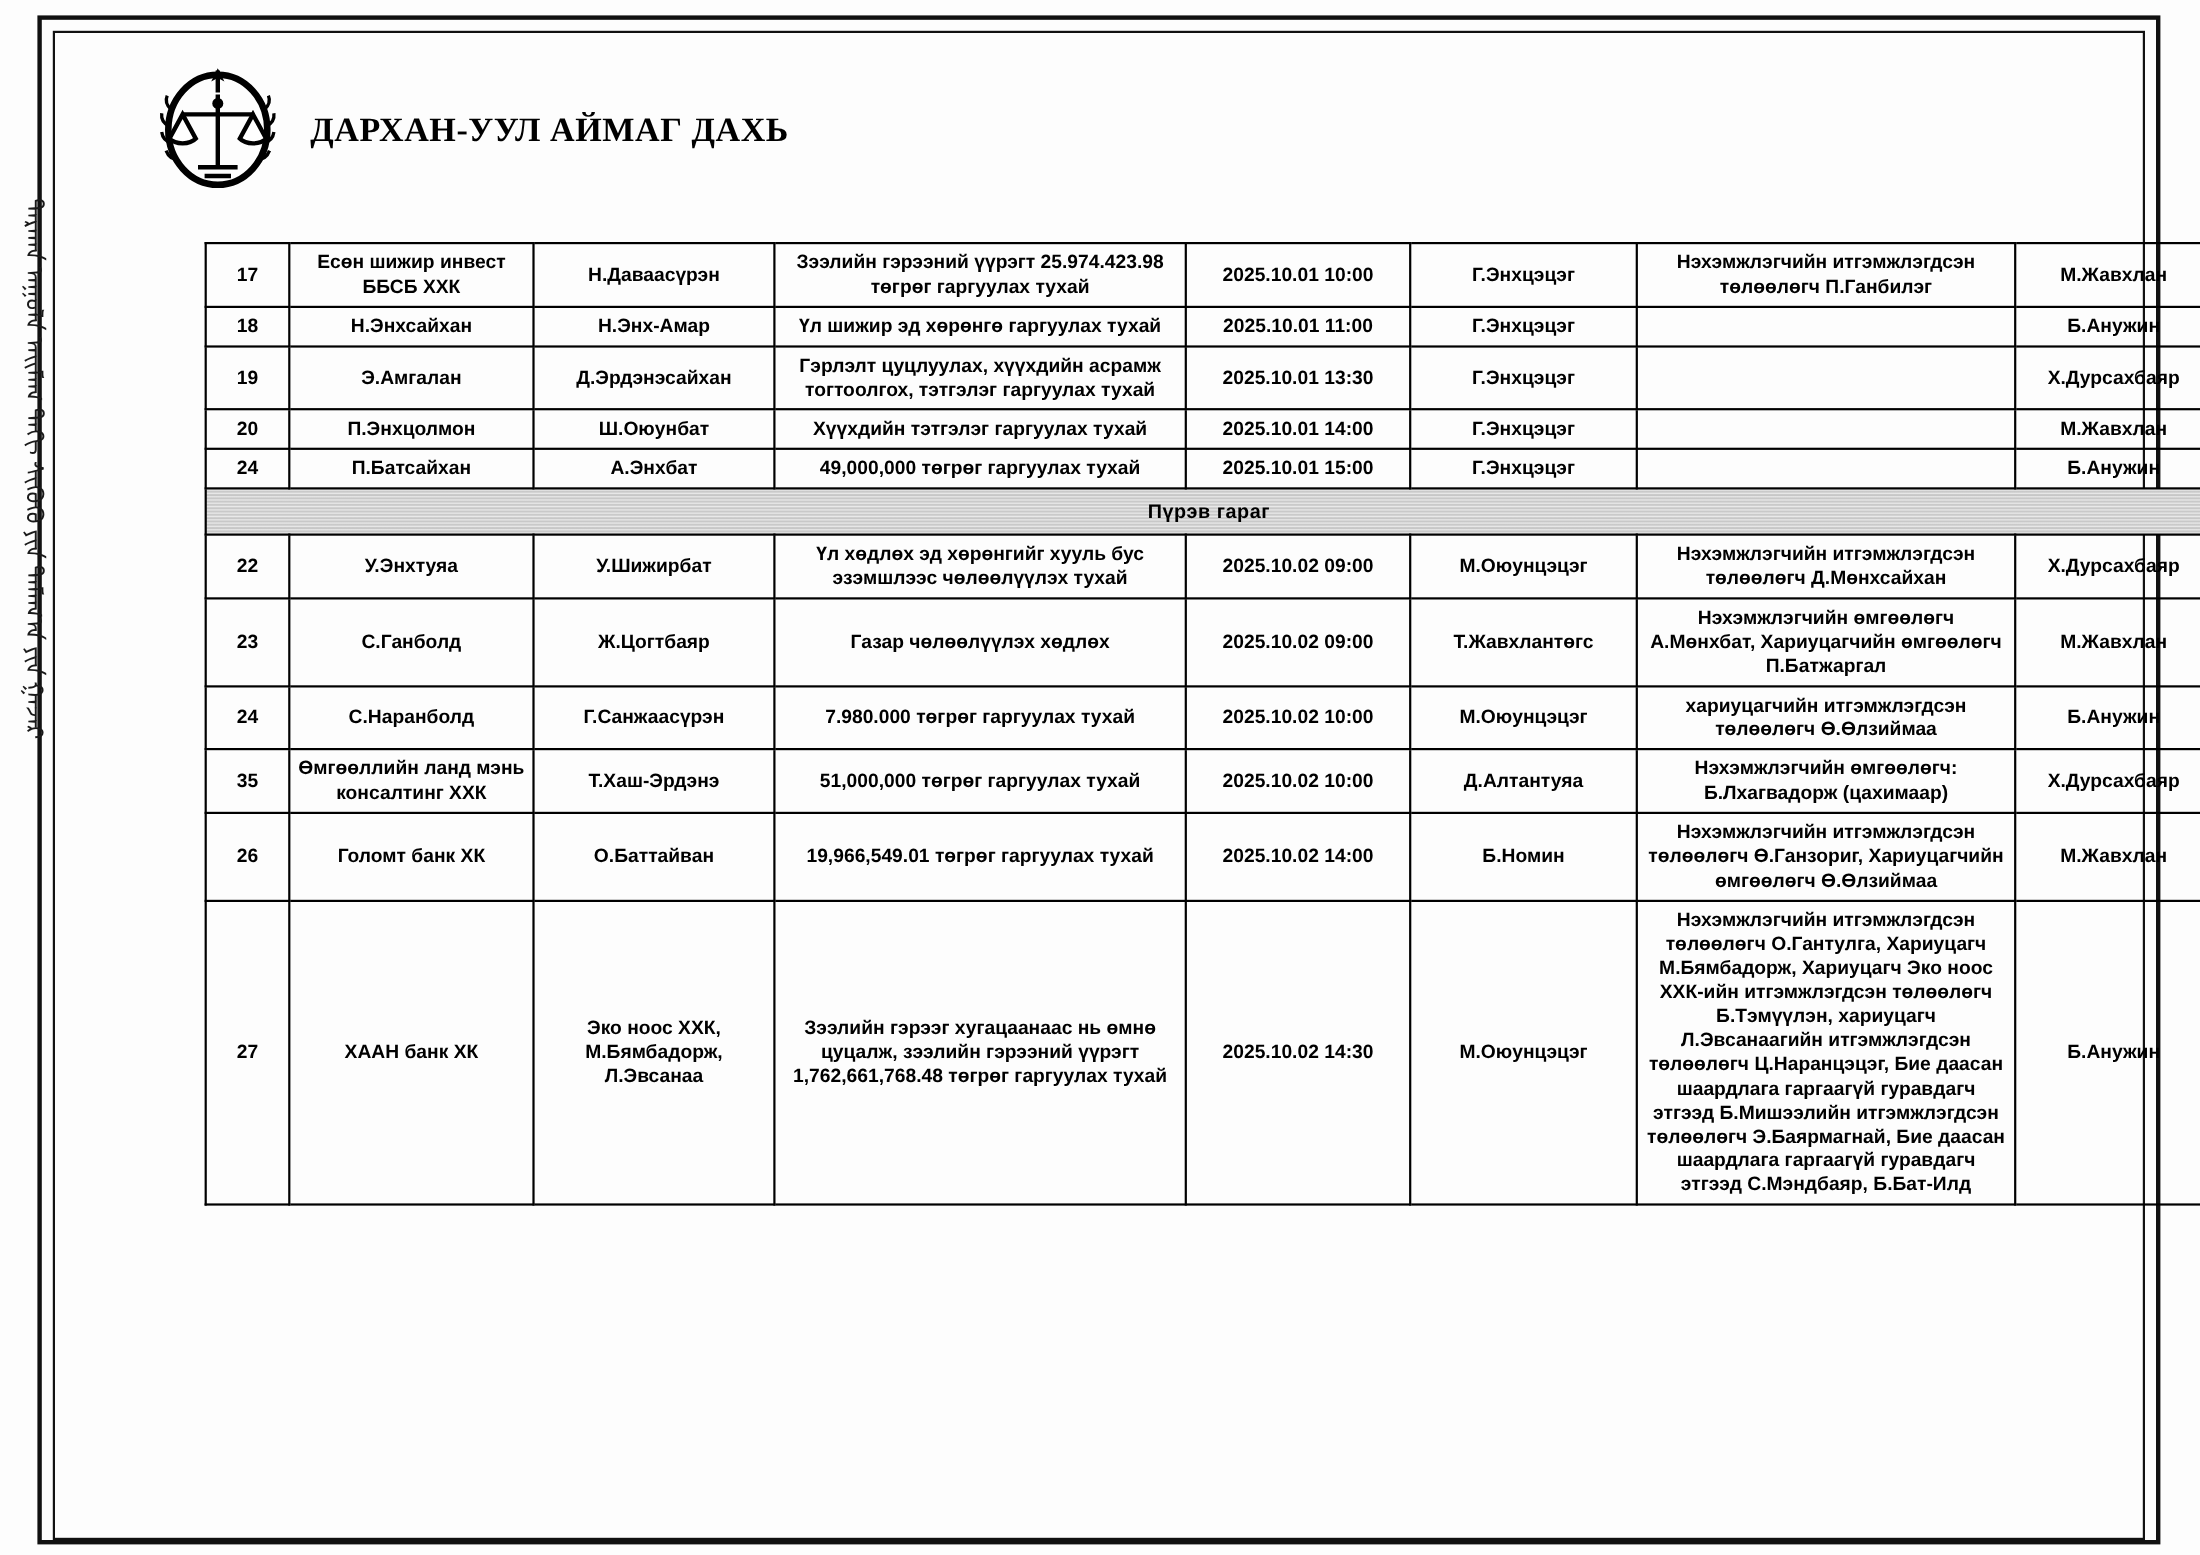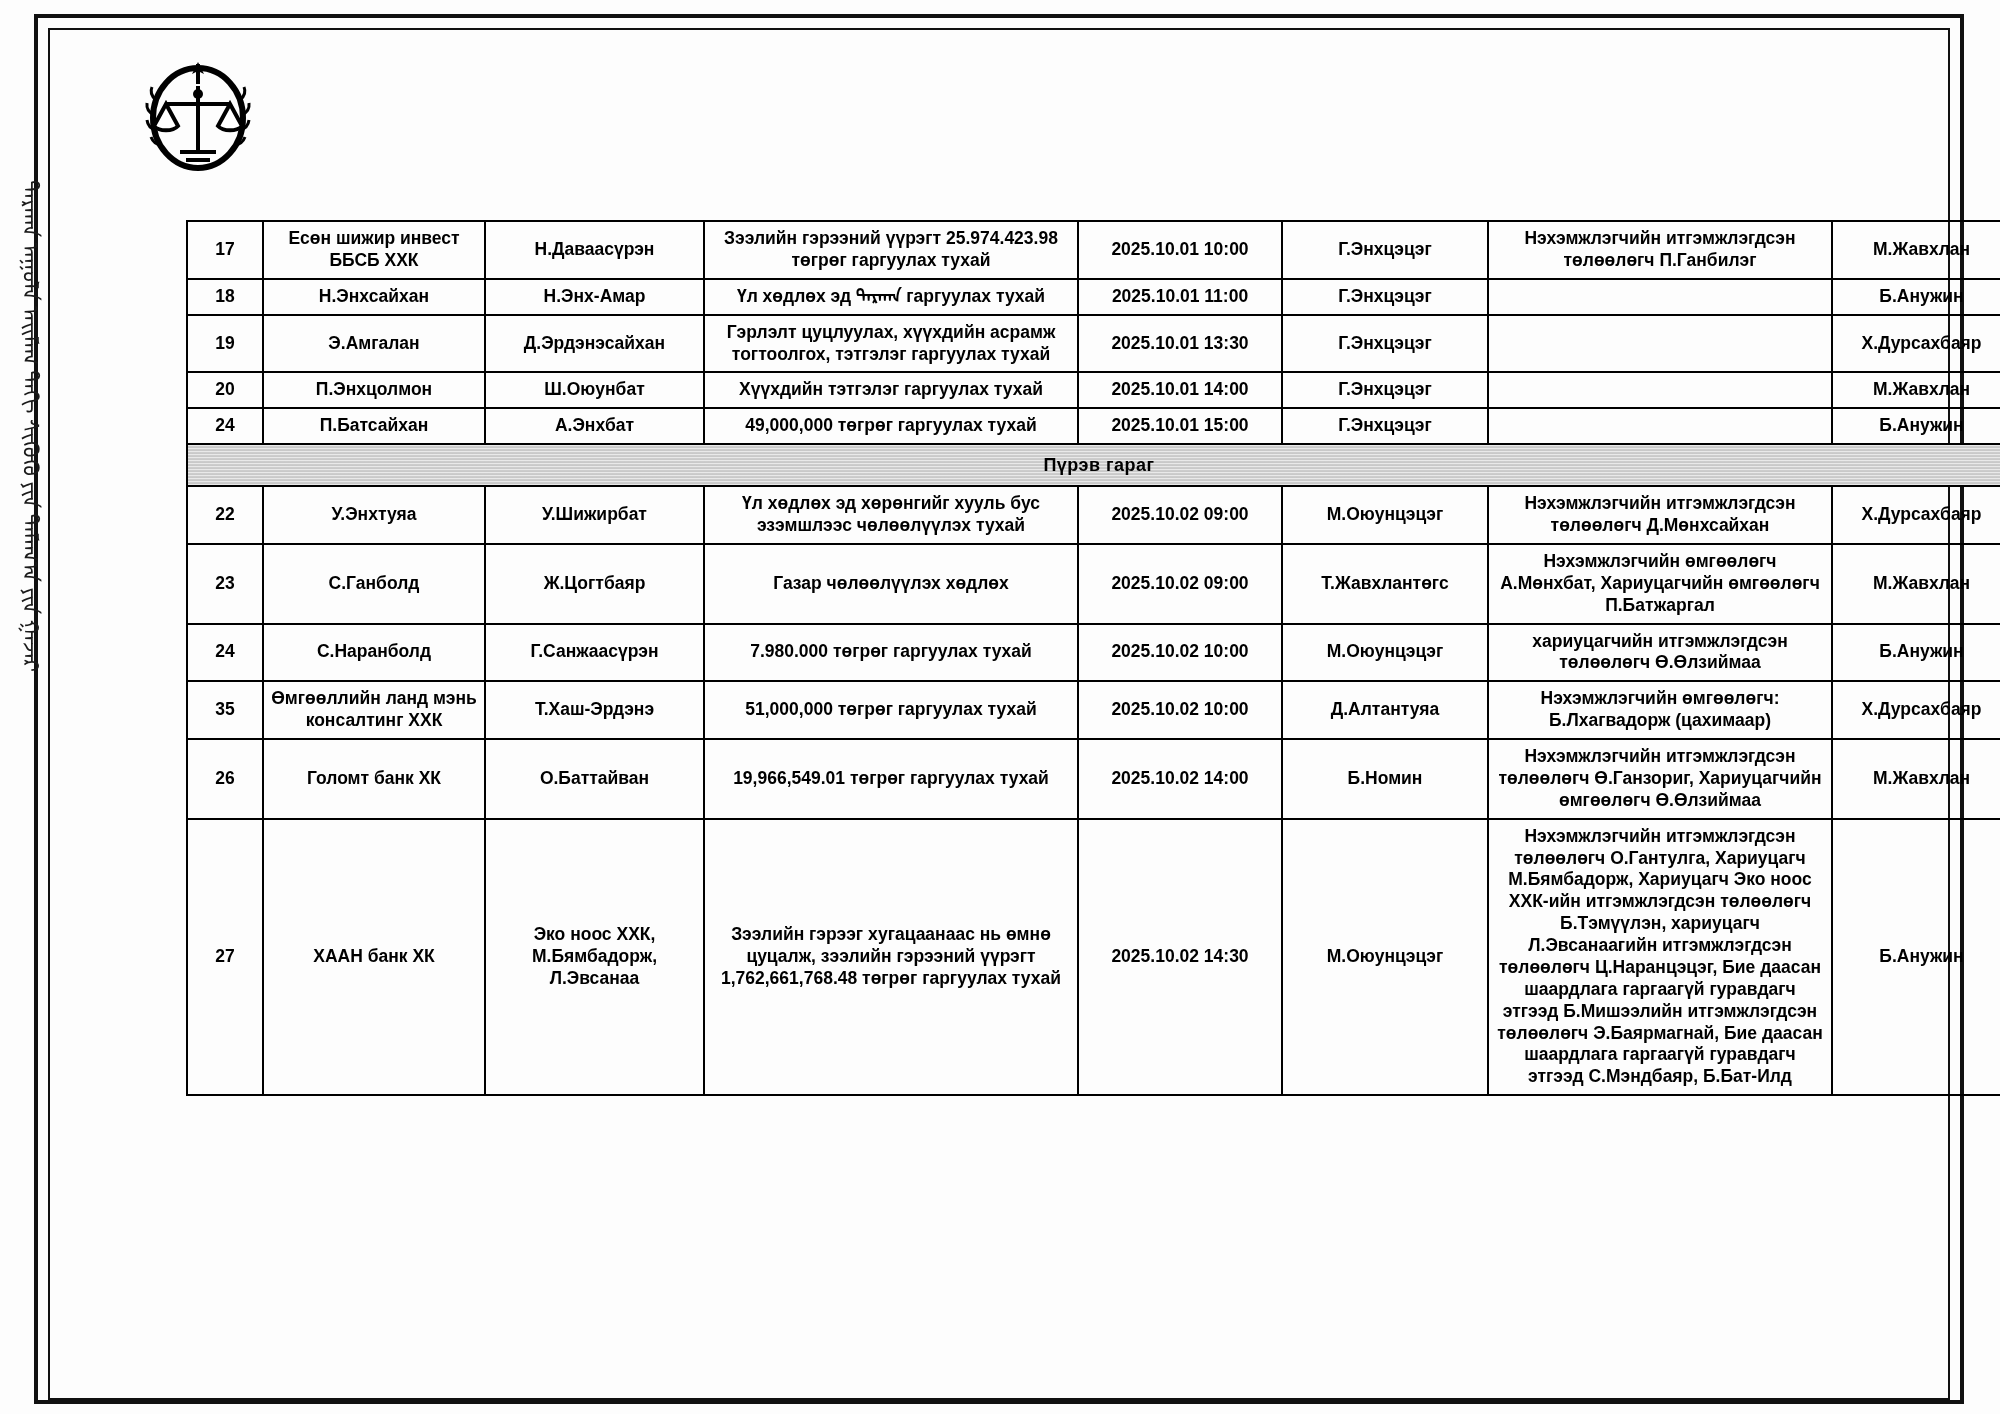--- a/index.html
+++ b/index.html
@@ -158,41 +158,42 @@
           <line x1="26" y1="44" x2="90" y2="44"></line>
           <path d="M26 44 L14 66 A14 9 0 0 0 38 66 Z" fill="#fff"></path>
           <path d="M90 44 L78 66 A14 9 0 0 0 102 66 Z" fill="#fff"></path>
           <line x1="40" y1="92" x2="76" y2="92"></line>
           <line x1="46" y1="100" x2="70" y2="100"></line>
         </g>
         <circle cx="58" cy="34" r="5" fill="#000"></circle>
       </svg>
     </div>
     <div class="header-text">
+      <div>ДАРХАН-УУЛ АЙМАГ ДАХЬ</div>
     </div>
   </div>
 
   <div class="tbl-wrap">
     <table class="sched">
       <tbody>
         <tr>
           <td class="c-no">17</td>
           <td class="c-plf">Есөн шижир инвест ББСБ ХХК</td>
           <td class="c-def">Н.Даваасүрэн</td>
           <td class="c-subject">Зээлийн гэрээний үүрэгт 25.974.423.98 төгрөг гаргуулах тухай</td>
           <td class="c-time">2025.10.01 10:00</td>
           <td class="c-judge">Г.Энхцэцэг</td>
           <td class="c-parties">Нэхэмжлэгчийн итгэмжлэгдсэн төлөөлөгч П.Ганбилэг</td>
           <td class="c-sec">М.Жавхлан</td>
         </tr>
         <tr>
           <td class="c-no">18</td>
           <td class="c-plf">Н.Энхсайхан</td>
           <td class="c-def">Н.Энх-Амар</td>
-          <td class="c-subject">Үл хөдлөх эд ᠳᠠᠷᠬᠠᠨ гаргуулах тухай</td>
+          <td class="c-subject">Үл шижир эд хөрөнгө гаргуулах тухай</td>
           <td class="c-time">2025.10.01 11:00</td>
           <td class="c-judge">Г.Энхцэцэг</td>
           <td class="c-parties"></td>
           <td class="c-sec">Б.Анужин</td>
         </tr>
         <tr>
           <td class="c-no">19</td>
           <td class="c-plf">Э.Амгалан</td>
           <td class="c-def">Д.Эрдэнэсайхан</td>
           <td class="c-subject">Гэрлэлт цуцлуулах, хүүхдийн асрамж тогтоолгох, тэтгэлэг гаргуулах тухай</td>

